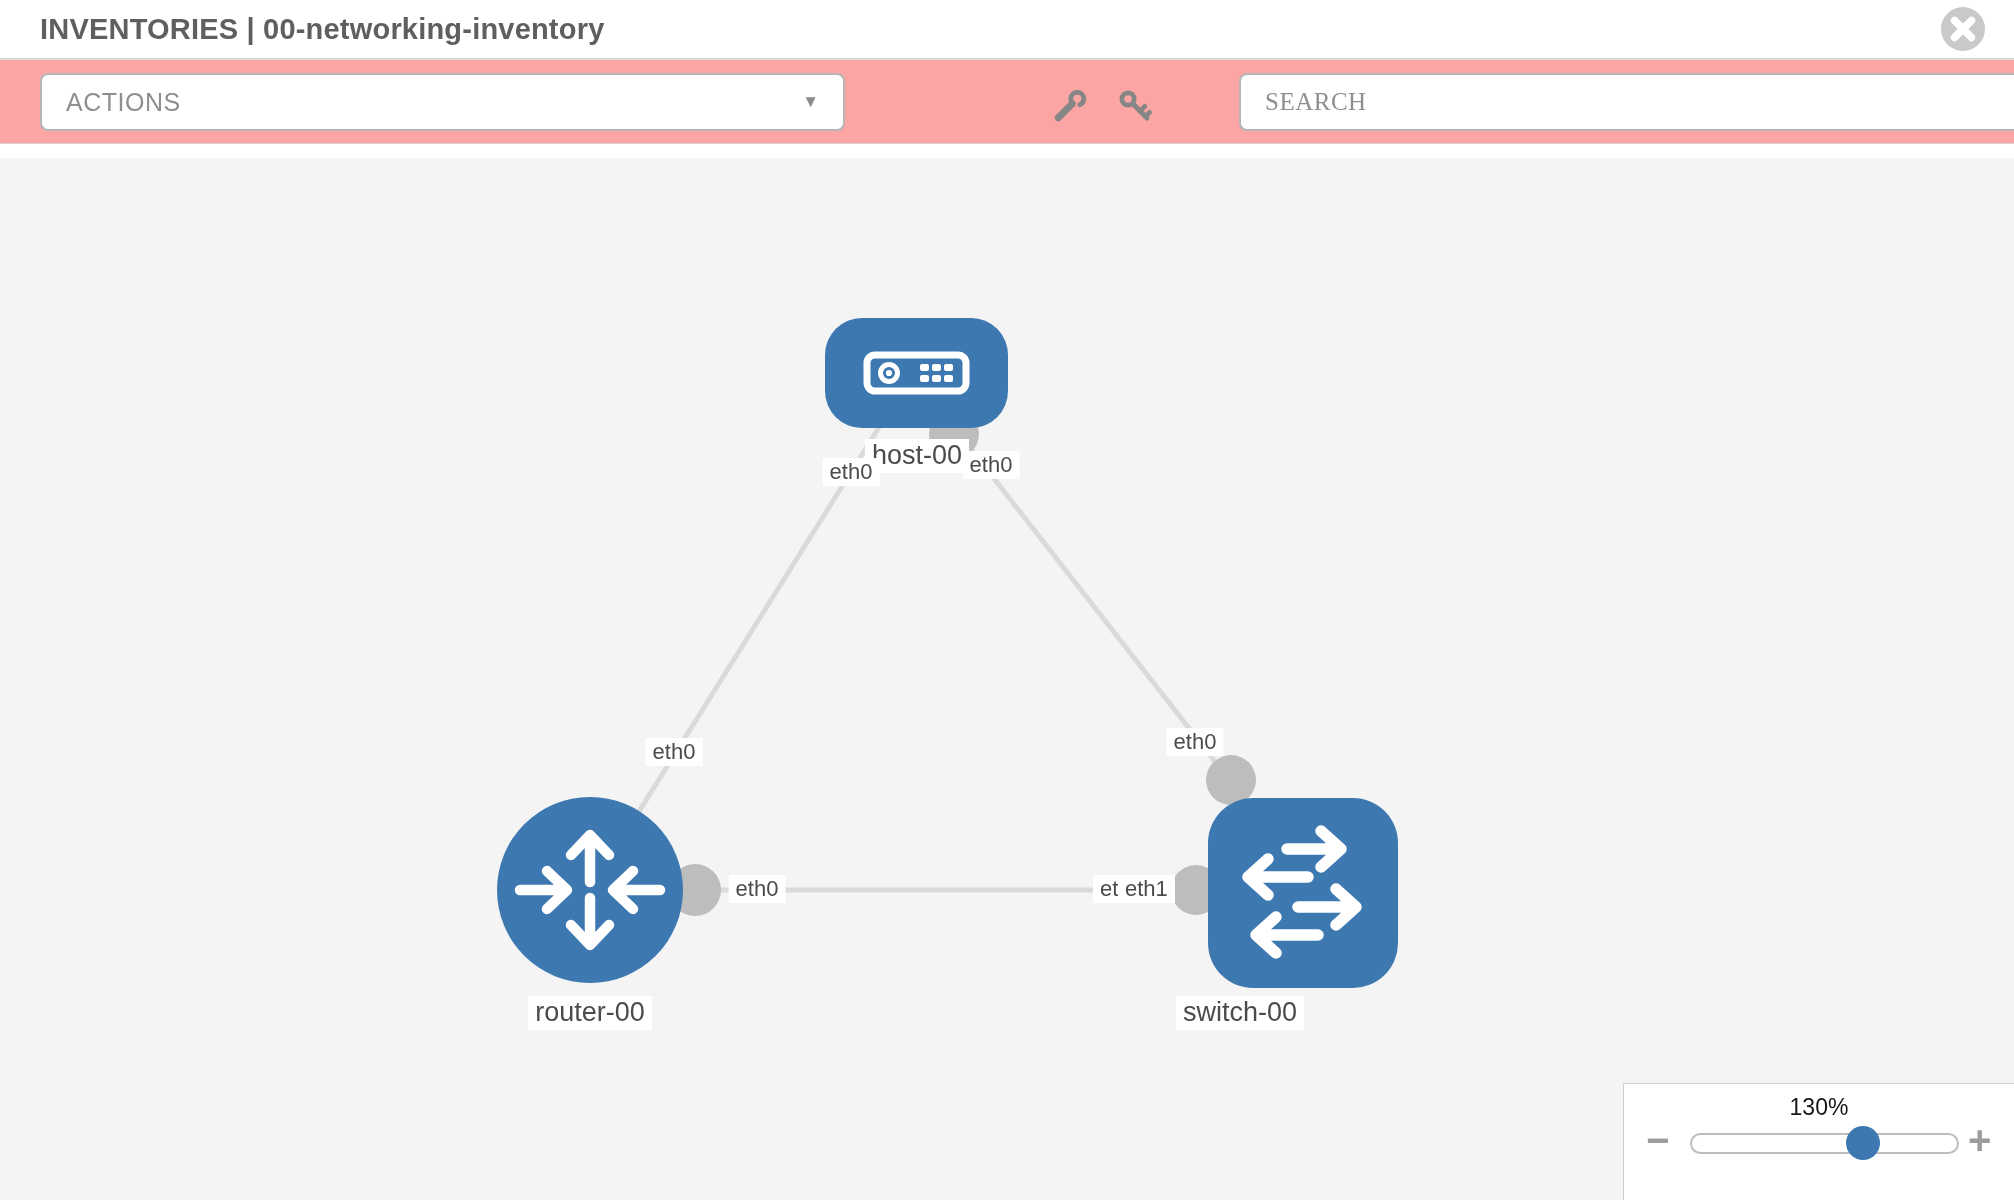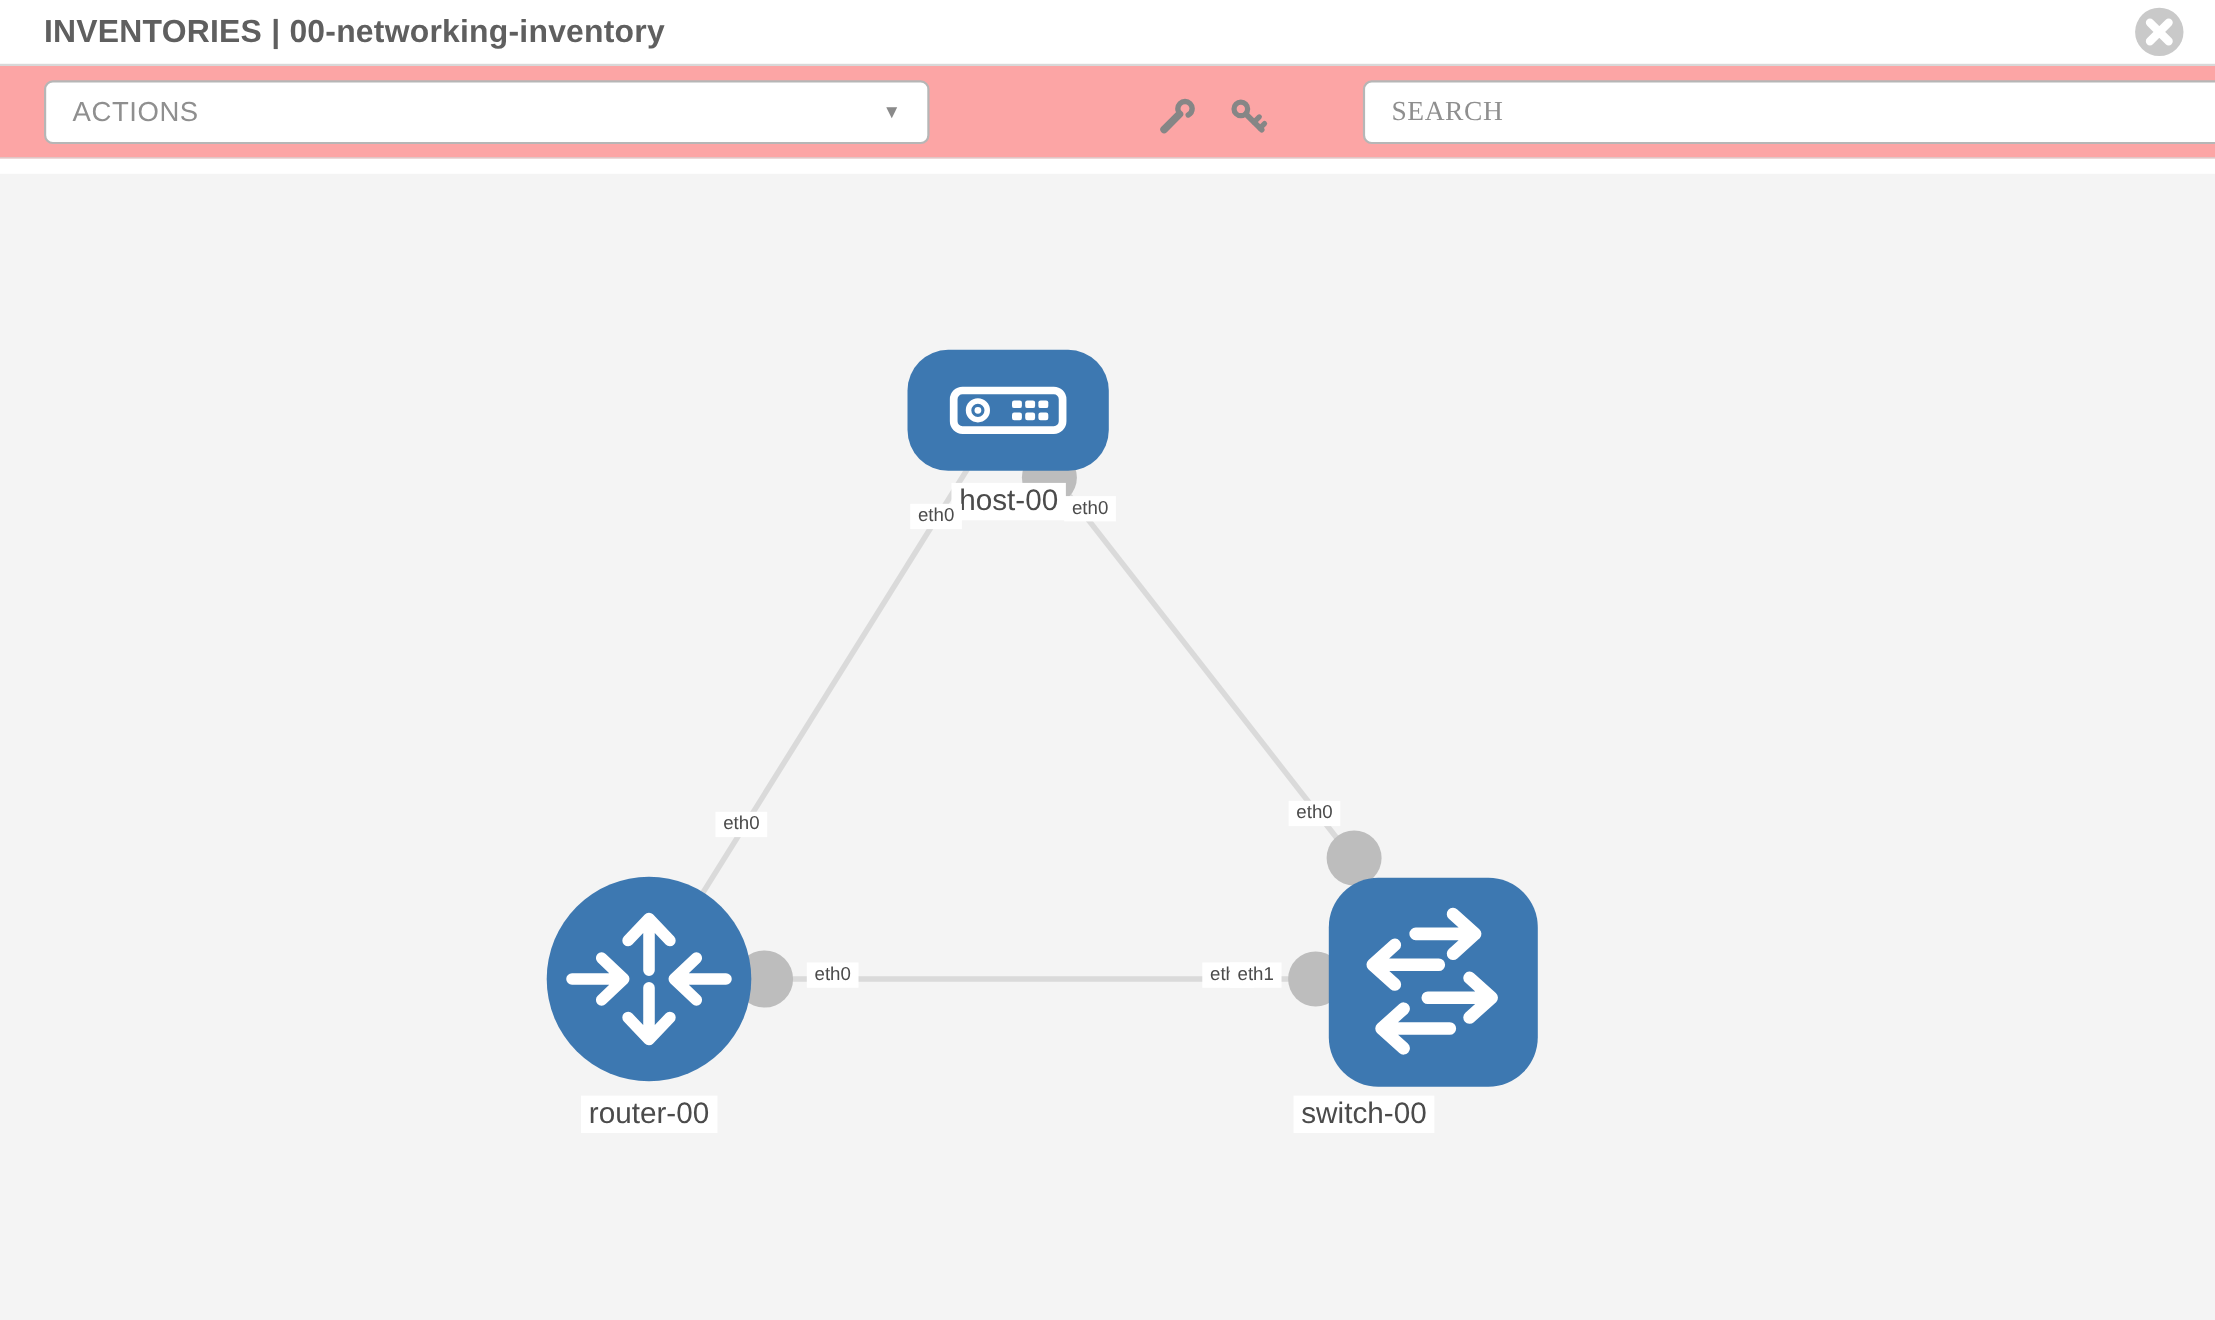--- a/index.html
+++ b/index.html
@@ -27,21 +27,21 @@
   .ic-key{left:1116px;}
 
   
   .canvas{position:absolute;left:0;top:158px;width:2014px;height:1042px;
           background:#f4f4f4;overflow:hidden;}
   .canvas svg.topo{position:absolute;left:0;top:0;}
 
   .chip{position:absolute;background:#fff;color:#4b4b4b;white-space:nowrap;
         padding:2px 7px;line-height:1.1;}
   .chip.node-lbl{font-size:27px;transform:translateX(-50%);}
-  .chip.if-lbl{font-size:17px;}
+  .chip.if-lbl{font-size:22px;}
   .chip.ctr{transform:translateX(-50%);}
 
   
   .zoom-panel{position:absolute;left:1623px;top:925px;width:392px;height:118px;
               background:#fff;border:1px solid #cfcfcf;box-sizing:border-box;}
   .zoom-value{position:absolute;top:10px;left:0;width:100%;text-align:center;
               font-size:23px;color:#161616;}
   .zoom-minus,.zoom-plus{position:absolute;top:36px;font-size:40px;font-weight:700;
               color:#9c9c9c;cursor:pointer;line-height:1;}
   .zoom-minus{left:22px;}
@@ -150,14 +150,21 @@
   <div class="chip node-lbl" style="left:1240px;top:838px;">switch-00</div>
 
   <div class="chip if-lbl ctr" style="left:851px;top:300px;">eth0</div>
   <div class="chip if-lbl ctr" style="left:991px;top:293px;">eth0</div>
   <div class="chip if-lbl ctr" style="left:674px;top:580px;">eth0</div>
   <div class="chip if-lbl ctr" style="left:1195px;top:570px;">eth0</div>
   <div class="chip if-lbl ctr" style="left:757px;top:717px;">eth0</div>
   <div class="chip if-lbl" style="left:1093px;top:717px;">eth0</div>
   <div class="chip if-lbl" style="left:1118px;top:717px;text-align:right;">eth1</div>
 
+  <div class="zoom-panel">
+    <div class="zoom-value">130%</div>
+    <div class="zoom-minus">−</div>
+    <div class="zoom-track"></div>
+    <div class="zoom-thumb"></div>
+    <div class="zoom-plus">+</div>
+  </div>
 
 </div>
 
 </body></html>

